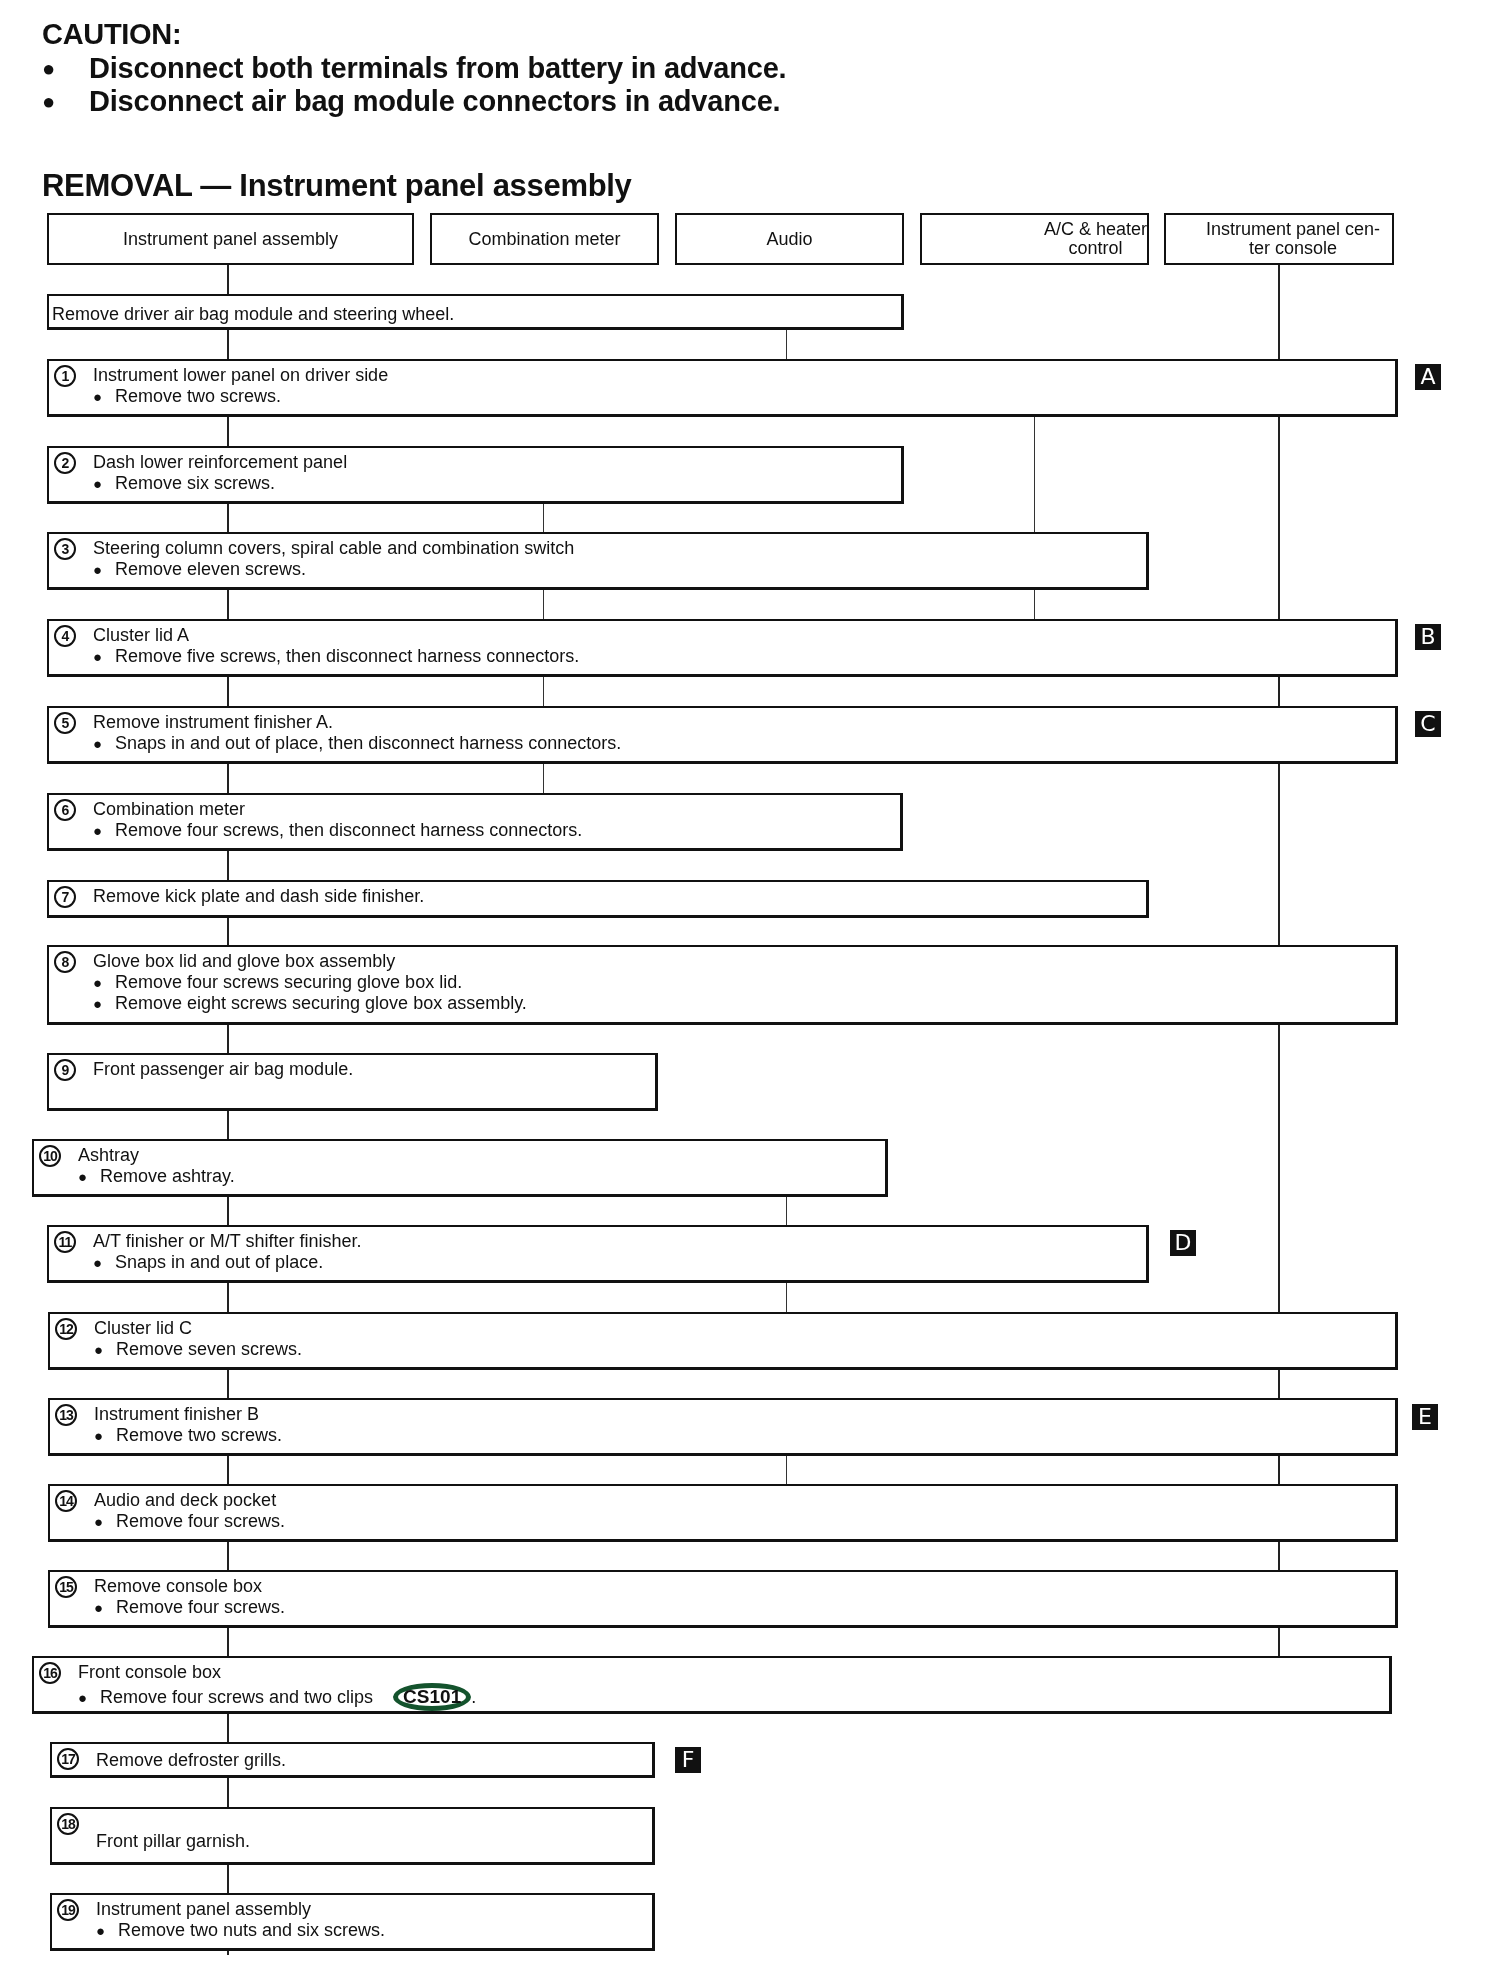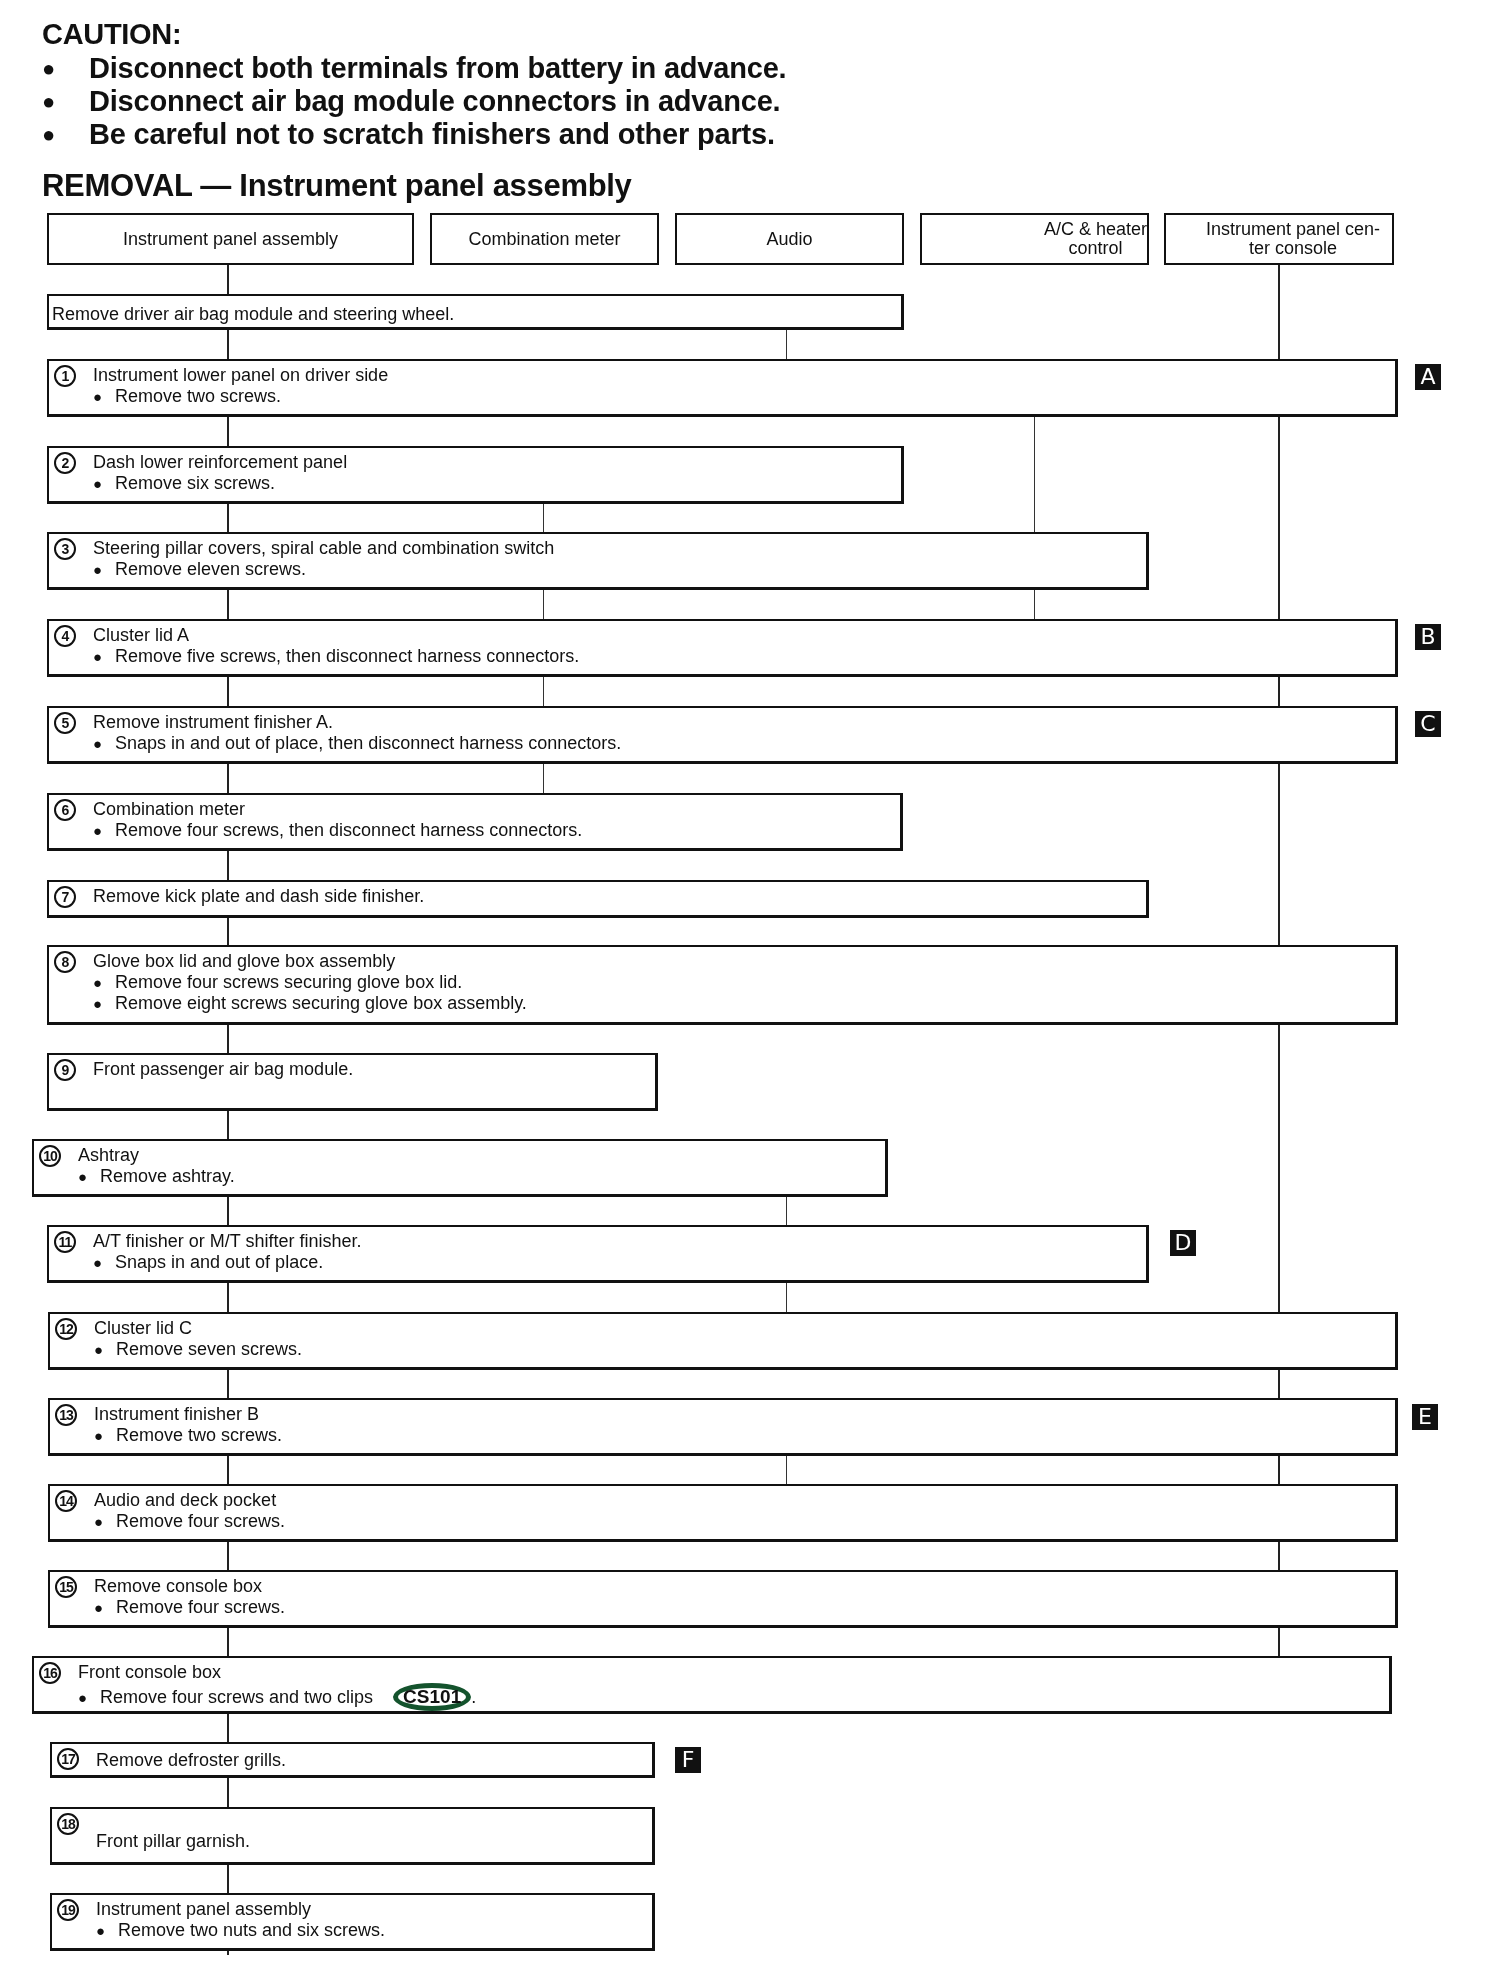--- a/index.html
+++ b/index.html
@@ -34,21 +34,20 @@
     .ref-code { display: inline-block; border: 5px solid #14532d; border-radius: 50%; padding: 0 5px; font-size: 19px;
                 font-weight: bold; line-height: 18px; margin-left: 20px; }
   </style>
 </head>
 <body>
 
 <div class="caution-title">CAUTION:</div>
 <ul class="caution-list">
   <li class="caution-item"><span class="dot">●</span><span>Disconnect both terminals from battery in advance.</span></li>
   <li class="caution-item"><span class="dot">●</span><span>Disconnect air bag module connectors in advance.</span></li>
-  <li class="caution-item"><span class="dot">●</span><span>Be careful not to scratch finishers and other parts.</span></li>
 </ul>
 <div class="section-title">REMOVAL — Instrument panel assembly</div>
 
 <div class="hdr" style="left:47px;width:367px;">
     <span>Instrument panel assembly</span>
   </div>
 <div class="hdr" style="left:430px;width:229px;">
     <span>Combination meter</span>
   </div>
 <div class="hdr" style="left:675px;width:229px;">
@@ -94,21 +93,21 @@
 <div class="step" style="left:47px;top:446px;width:857px;height:58px;">
   <span class="num">2</span>
   <span class="title">Dash lower reinforcement panel</span>
   <ul class="bullets">
       <li><span class="b">●</span><span>Remove six screws.</span></li>
     </ul>
 </div>
 
 <div class="step" style="left:47px;top:532px;width:1102px;height:58px;">
   <span class="num">3</span>
-  <span class="title">Steering pillar covers, spiral cable and combination switch</span>
+  <span class="title">Steering column covers, spiral cable and combination switch</span>
   <ul class="bullets">
       <li><span class="b">●</span><span>Remove eleven screws.</span></li>
     </ul>
 </div>
 
 <div class="step" style="left:47px;top:619px;width:1351px;height:58px;">
   <span class="num">4</span>
   <span class="title">Cluster lid A</span>
   <ul class="bullets">
       <li><span class="b">●</span><span>Remove five screws, then disconnect harness connectors.</span></li>

